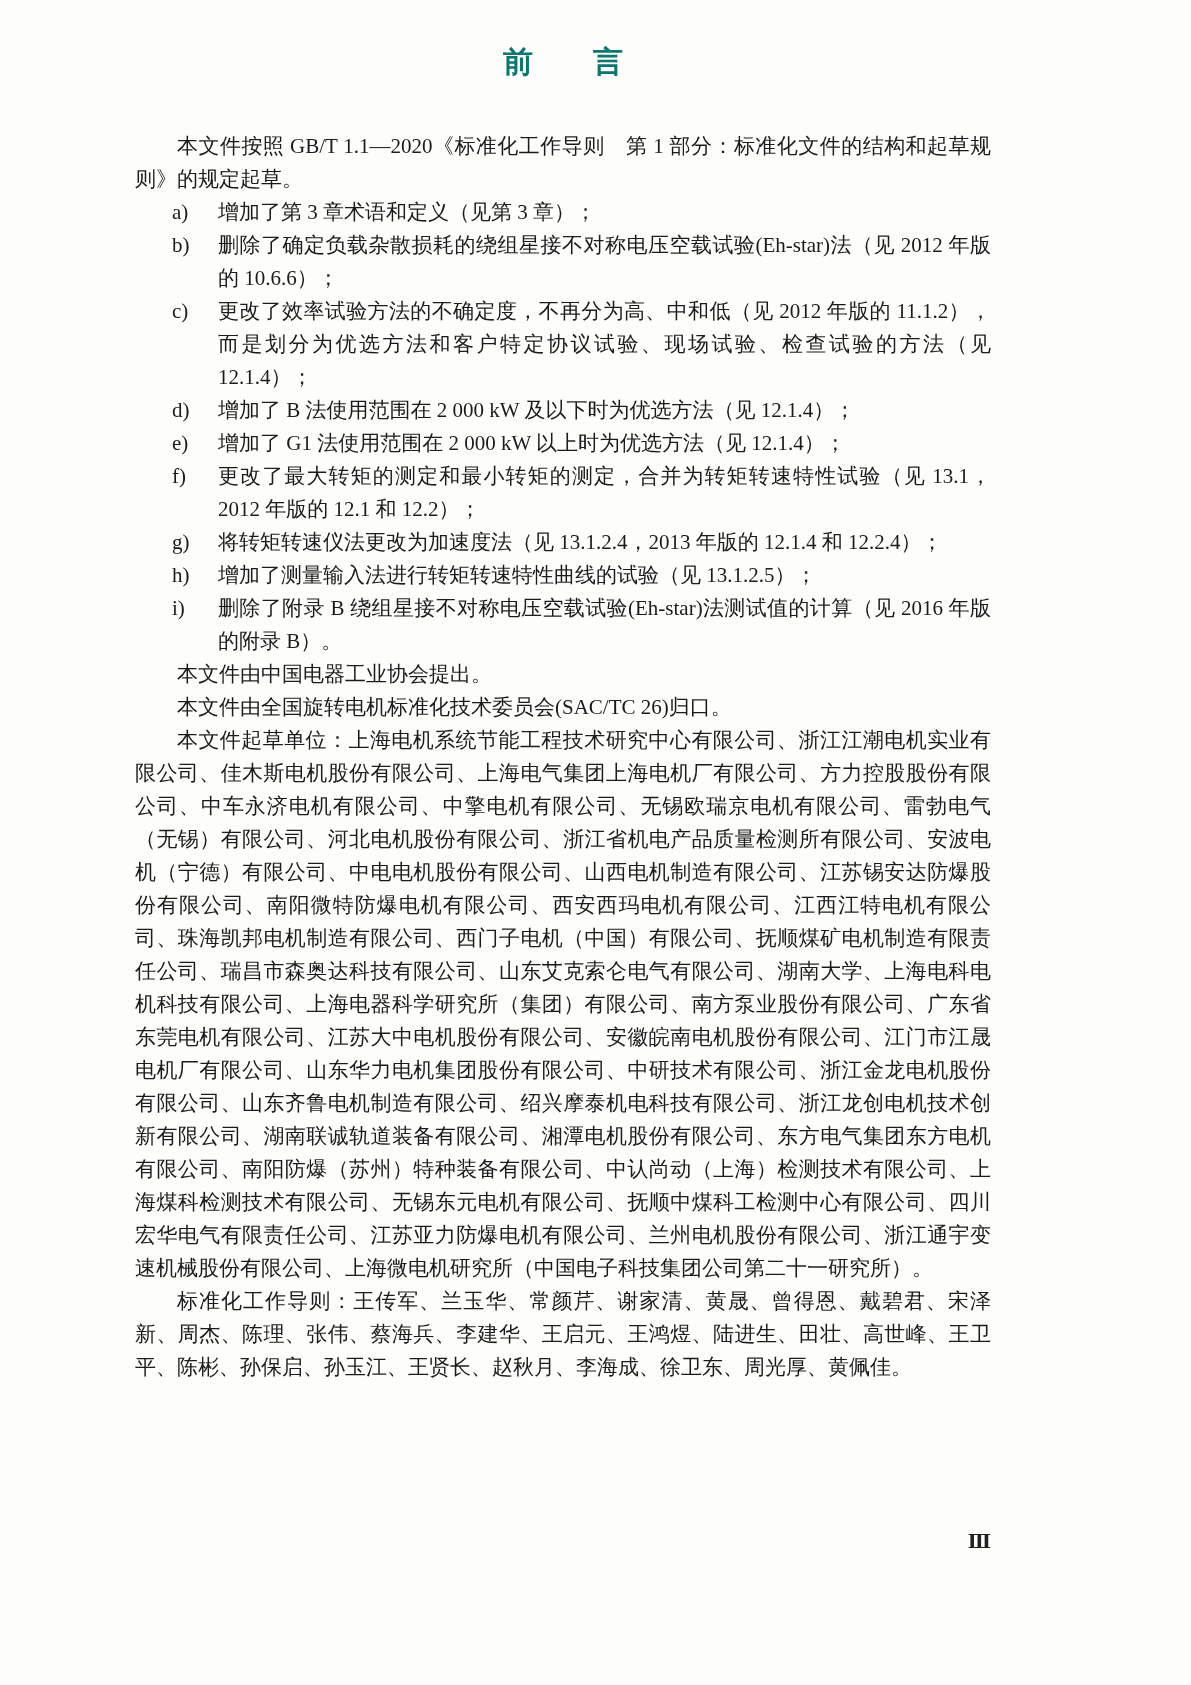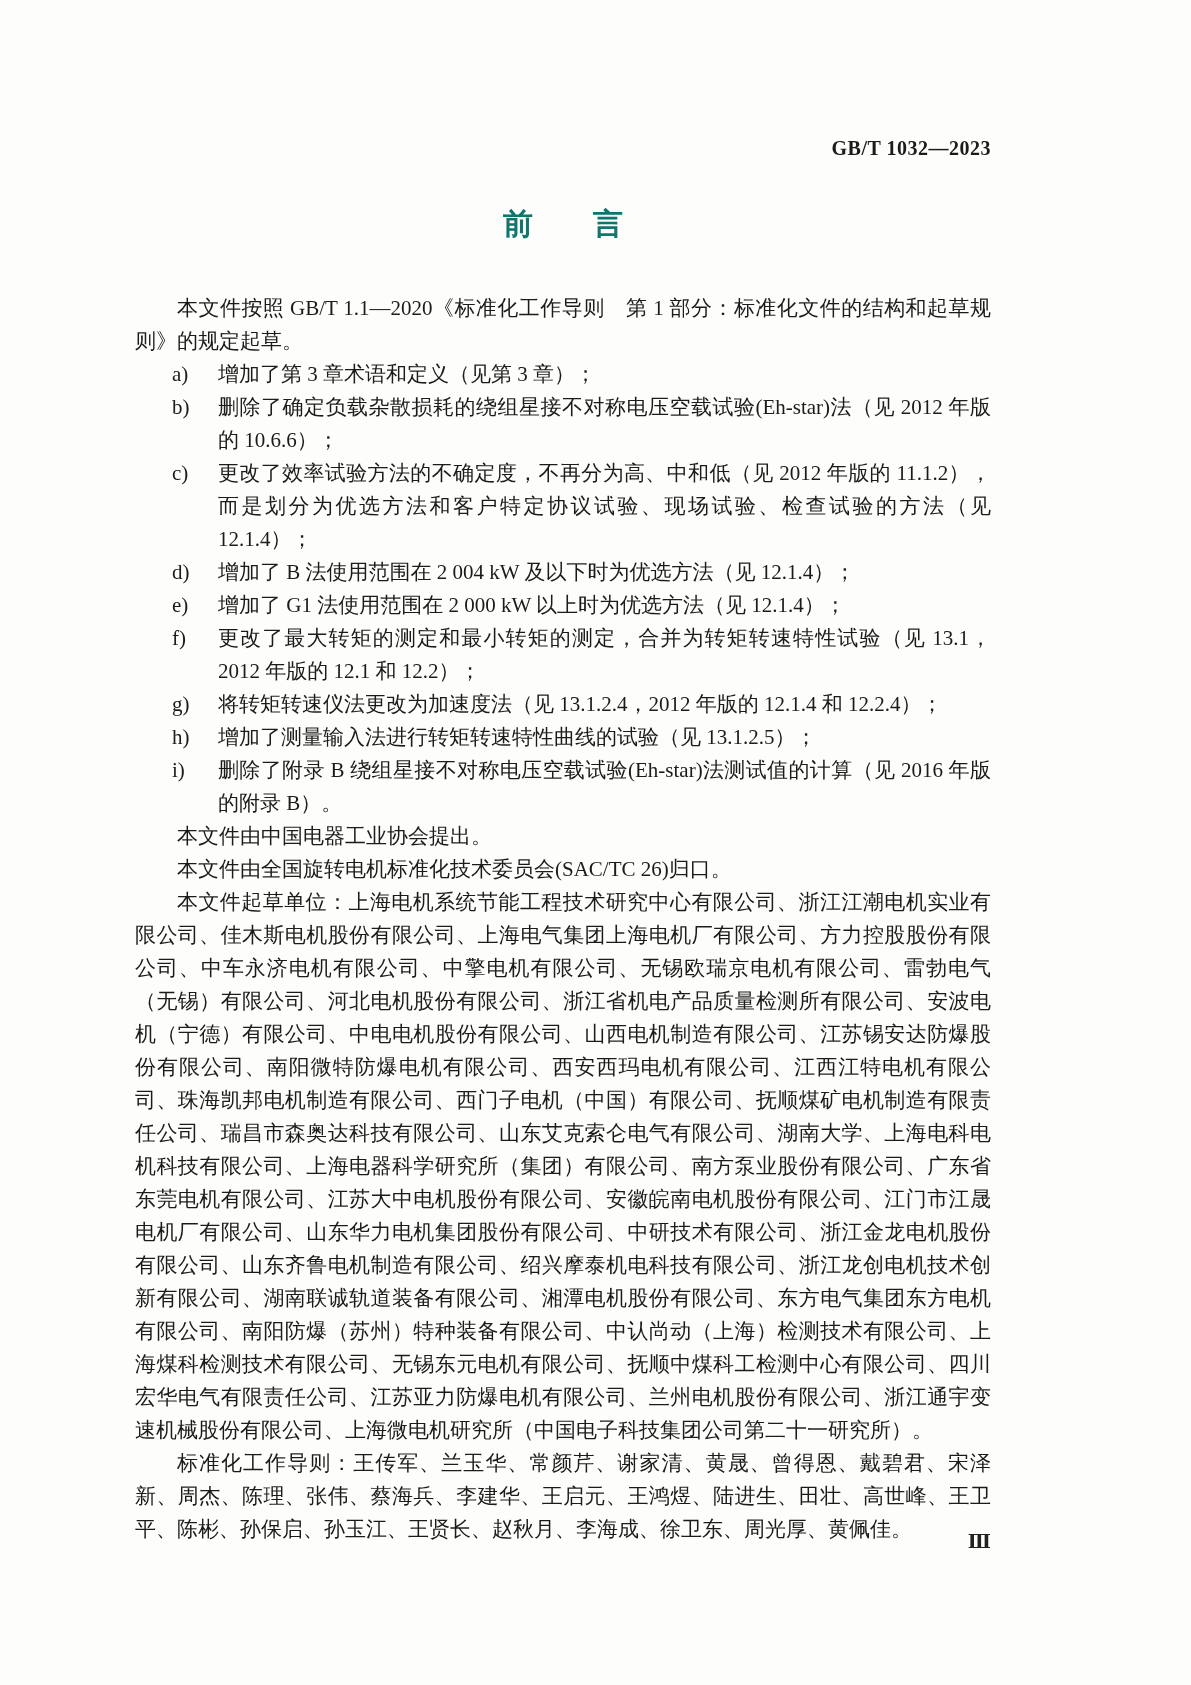--- a/index.html
+++ b/index.html
@@ -60,23 +60,20 @@
     font-weight: 600;
     color: #222;
   }
 </style>
 </head>
 <body>
 
 <div class="page">
   <div class="content">
 
-    <div class="doc-header">
-      <span class="doc-number">GB/T 1032—2023</span>
-    </div>
 
     <h1 class="title">前言</h1>
 
     <div class="body-text">
 
       <p class="para">本文件按照 GB/T 1.1—2020《标准化工作导则　第 1 部分：标准化文件的结构和起草规则》的规定起草。</p>
 
       <div class="change-list">
         <div class="list-item">
           <span class="marker">a)</span>
@@ -85,33 +82,33 @@
         <div class="list-item">
           <span class="marker">b)</span>
           <span class="item-text">删除了确定负载杂散损耗的绕组星接不对称电压空载试验(Eh-star)法（见 2012 年版的 10.6.6）；</span>
         </div>
         <div class="list-item">
           <span class="marker">c)</span>
           <span class="item-text">更改了效率试验方法的不确定度，不再分为高、中和低（见 2012 年版的 11.1.2），而是划分为优选方法和客户特定协议试验、现场试验、检查试验的方法（见 12.1.4）；</span>
         </div>
         <div class="list-item">
           <span class="marker">d)</span>
-          <span class="item-text">增加了 B 法使用范围在 2 004 kW 及以下时为优选方法（见 12.1.4）；</span>
+          <span class="item-text">增加了 B 法使用范围在 2 000 kW 及以下时为优选方法（见 12.1.4）；</span>
         </div>
         <div class="list-item">
           <span class="marker">e)</span>
           <span class="item-text">增加了 G1 法使用范围在 2 000 kW 以上时为优选方法（见 12.1.4）；</span>
         </div>
         <div class="list-item">
           <span class="marker">f)</span>
           <span class="item-text">更改了最大转矩的测定和最小转矩的测定，合并为转矩转速特性试验（见 13.1，2012 年版的 12.1 和 12.2）；</span>
         </div>
         <div class="list-item">
           <span class="marker">g)</span>
-          <span class="item-text">将转矩转速仪法更改为加速度法（见 13.1.2.4，2012 年版的 12.1.4 和 12.2.4）；</span>
+          <span class="item-text">将转矩转速仪法更改为加速度法（见 13.1.2.4，2013 年版的 12.1.4 和 12.2.4）；</span>
         </div>
         <div class="list-item">
           <span class="marker">h)</span>
           <span class="item-text">增加了测量输入法进行转矩转速特性曲线的试验（见 13.1.2.5）；</span>
         </div>
         <div class="list-item">
           <span class="marker">i)</span>
           <span class="item-text">删除了附录 B 绕组星接不对称电压空载试验(Eh-star)法测试值的计算（见 2016 年版的附录 B）。</span>
         </div>
       </div>

